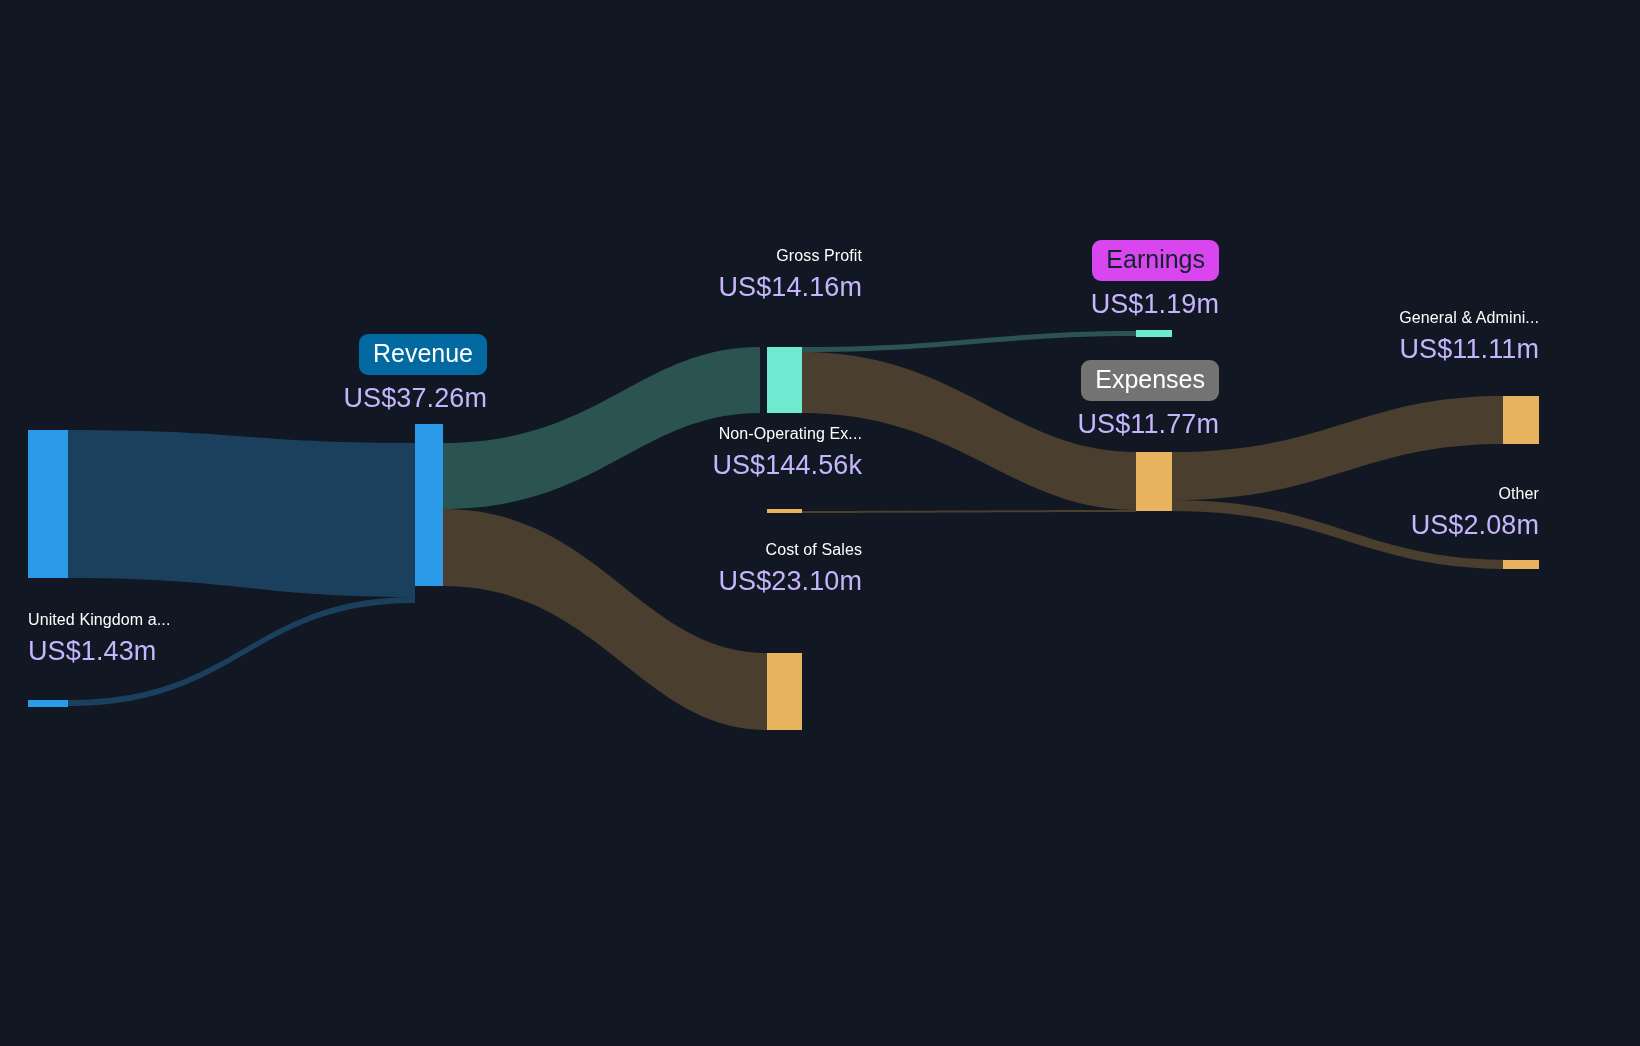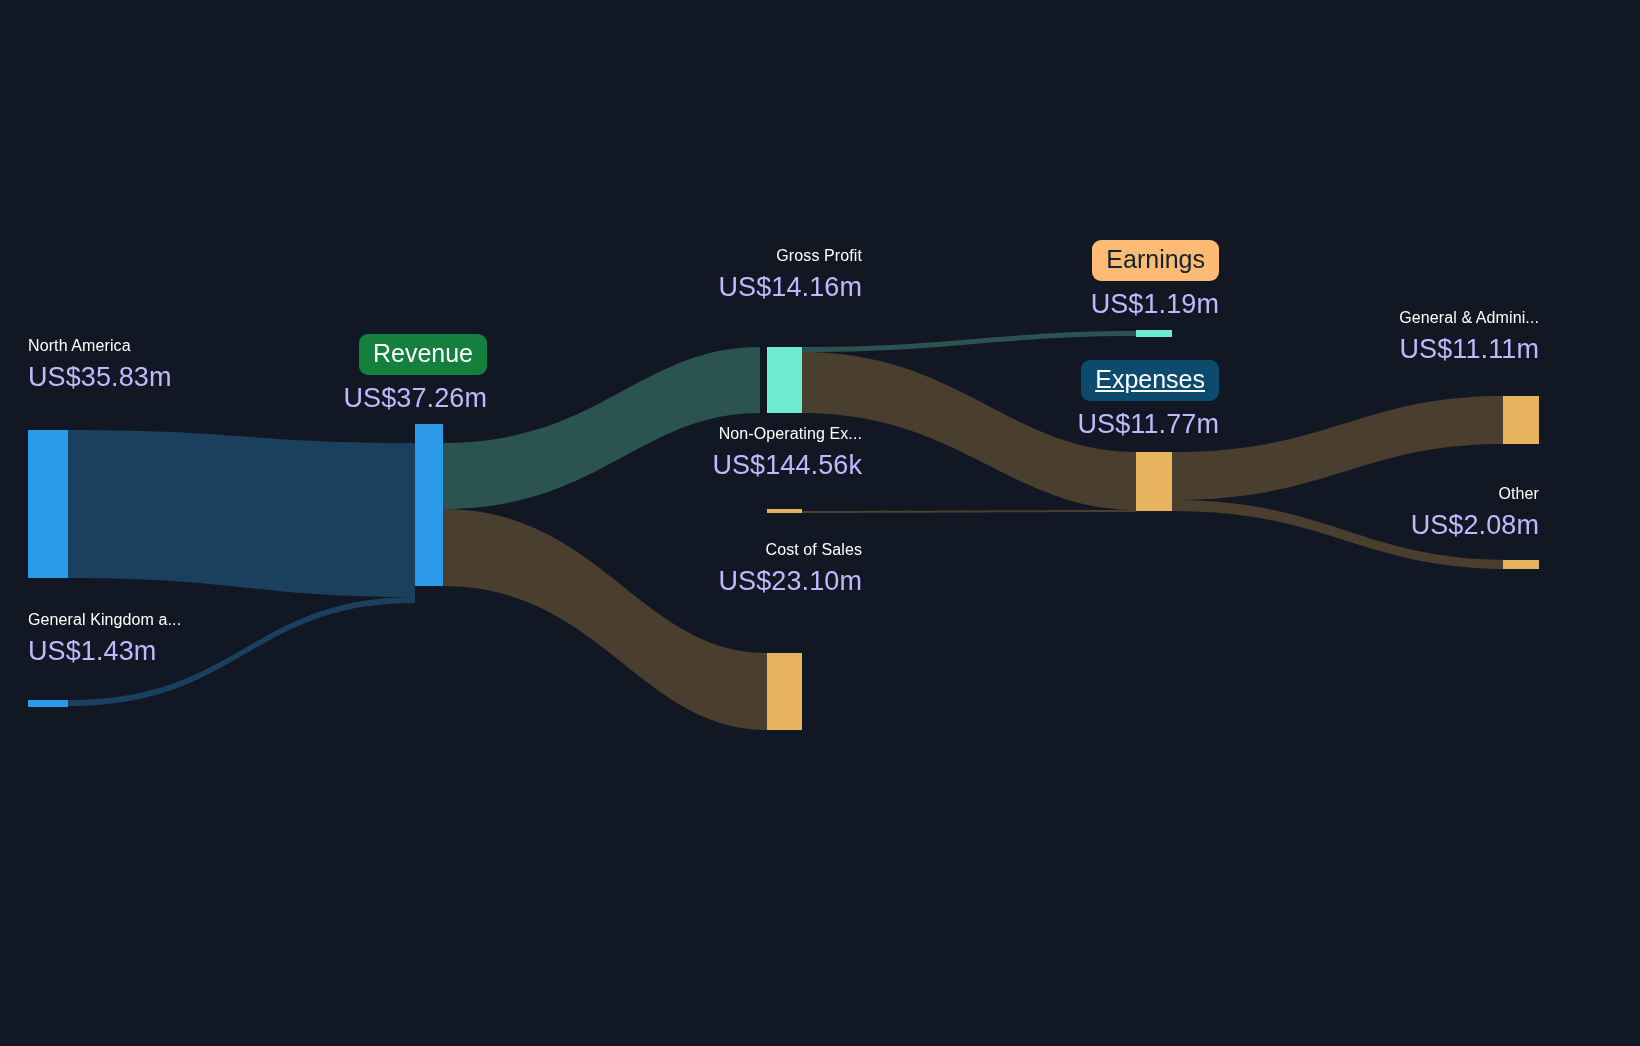--- a/index.html
+++ b/index.html
@@ -56,31 +56,30 @@
   }
   .badge {
     display: inline-block;
     font-size: 25px;
     padding: 7px 14px 9px 14px;
     border-radius: 9px;
     line-height: 1.0;
     font-weight: 400;
   }
   .badge-revenue {
-    background: #15803d;
+    background: #0369a1;
     color: #ffffff;
   }
   .badge-earnings {
-    background: #fdba74;
+    background: #d946ef;
     color: #11242b;
   }
   .badge-expenses {
-    background: #0c4a6e;
+    background: #737373;
     color: #ffffff;
-    text-decoration: underline;
   }
   .badge-wrap {
     display: block;
   }
 </style>
 </head>
 <body>
 
 <div id="stage">
 
@@ -154,27 +153,23 @@
       <rect x="767" y="653" width="35" height="77" fill="#e8b35f"></rect>
 
       <rect x="1136" y="330" width="36" height="7" fill="#6eead0"></rect>
       <rect x="1136" y="452" width="36" height="59" fill="#e8b35f"></rect>
 
       <rect x="1503" y="396" width="36" height="48" fill="#e8b35f"></rect>
       <rect x="1503" y="560" width="36" height="9" fill="#e8b35f"></rect>
     </g>
   </svg>
 
-  <div class="lbl" style="left:28px; top:338px;">
-    <span class="name">North America</span>
-    <span class="val">US$35.83m</span>
-  </div>
 
   <div class="lbl" style="left:28px; top:612px;">
-    <span class="name">General Kingdom a...</span>
+    <span class="name">United Kingdom a...</span>
     <span class="val">US$1.43m</span>
   </div>
 
   <div class="lbl right-al" style="left:0px; top:334px; width:487px;">
     <span class="badge-wrap">
       <span class="badge badge-revenue">Revenue</span>
     </span>
     <span class="val">US$37.26m</span>
   </div>
 

